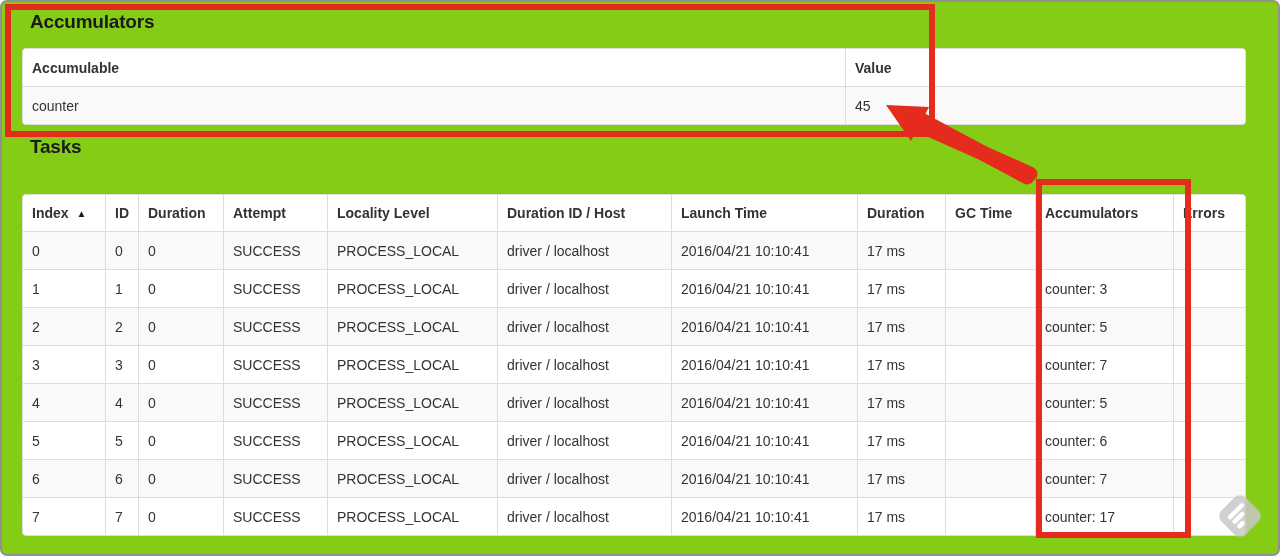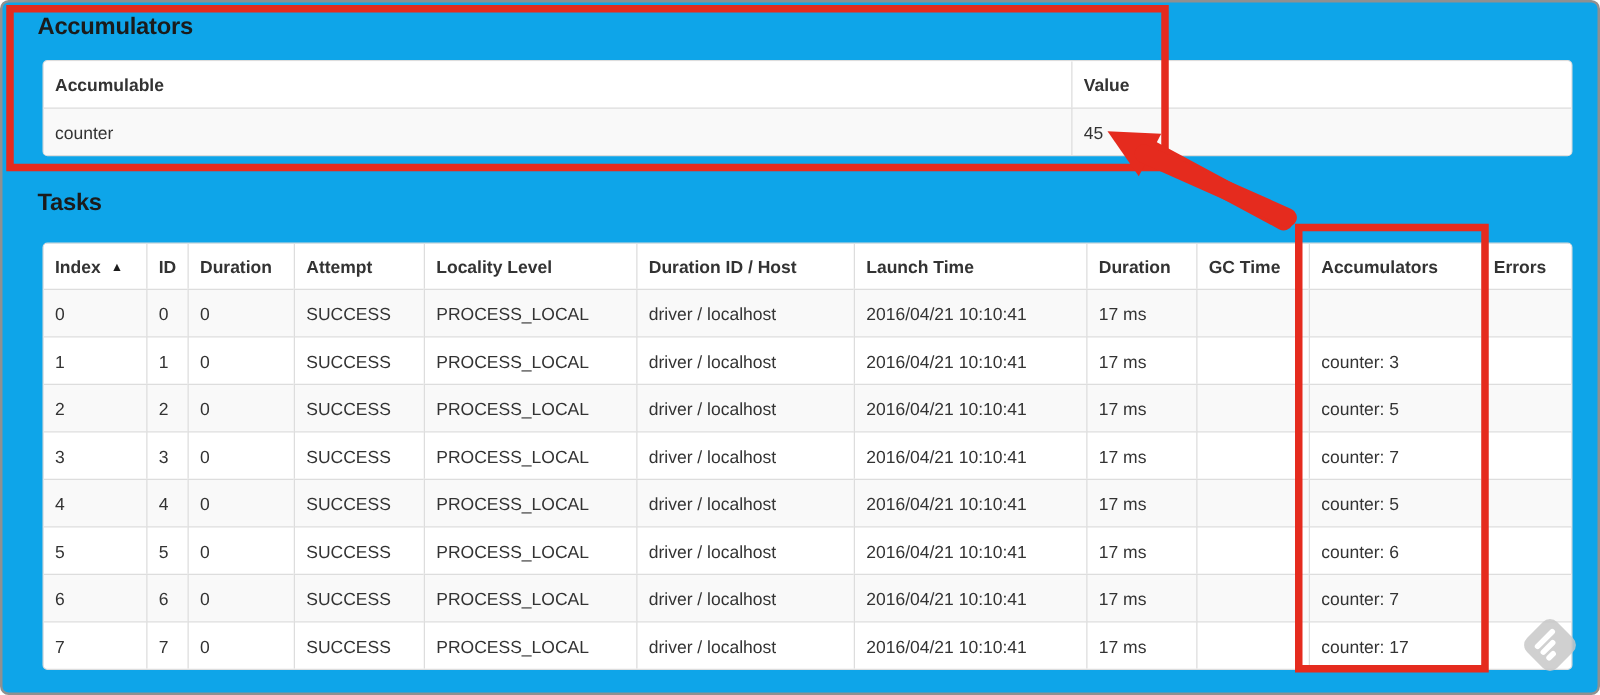--- a/index.html
+++ b/index.html
@@ -1,33 +1,33 @@
 <!DOCTYPE html>
 <html style="--accent: #e52b1e;"><head>
 <meta charset="utf-8">
 <style>
   :root { --accent:#e52b1e; --stripe:#f9f9f9; --tbl-border:#dddddd; --text:#333333; }
   * { margin:0; padding:0; box-sizing:border-box; }
   html,body { background:#ffffff; }
   body { font-family:"Liberation Sans", sans-serif; color:var(--text); }
 
   .frame {
-    position:relative; width:1280px; height:556px; background:#0ea5e9;
+    position:relative; width:1280px; height:556px; background:#84cc16;
     border:2px solid #909090; border-radius:7px; overflow:hidden;
   }
 
   .section-title {
     position:absolute; left:28px; font-size:19px; font-weight:bold;
     color:#1b1b1b; letter-spacing:-0.2px;
   }
   .acc-title   { top:9px; }
-  .tasks-title { top:150px; }
+  .tasks-title { top:134px; }
 
   .tbl-wrap {
-    position:absolute; left:32px; width:1224px;
+    position:absolute; left:20px; width:1224px;
     border:1px solid var(--tbl-border); border-radius:4px;
     overflow:hidden; background:#ffffff;
   }
   .acc-wrap   { top:46px; }
   .tasks-wrap { top:192px; }
 
   table { width:100%; border-collapse:separate; border-spacing:0; table-layout:fixed; font-size:14px; }
   th, td {
     padding:0 9px; text-align:left; vertical-align:middle;
     white-space:nowrap; overflow:hidden; border-left:1px solid var(--tbl-border);

